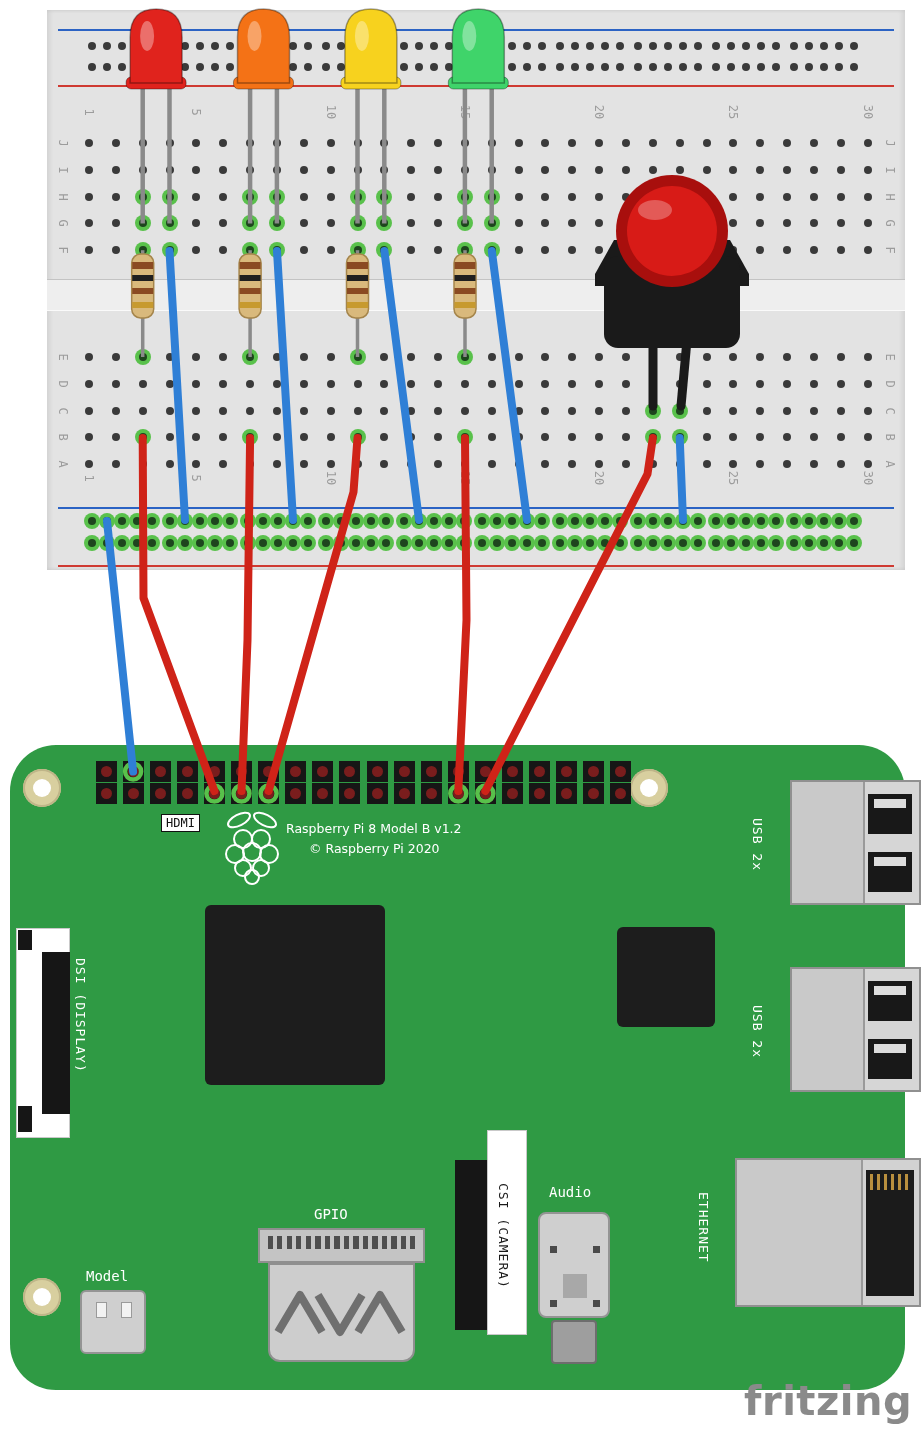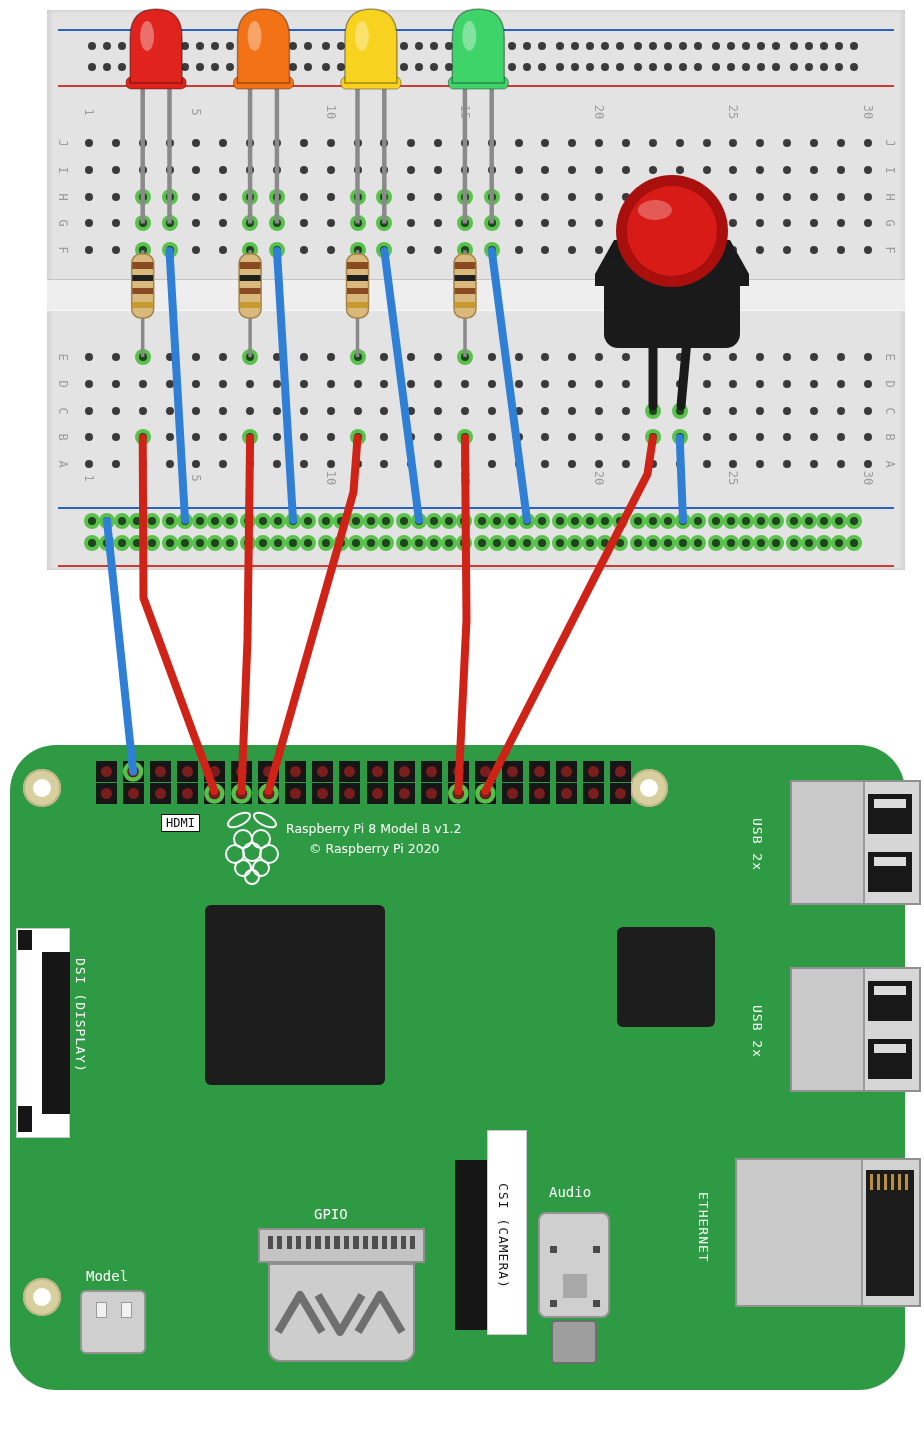--- a/index.html
+++ b/index.html
@@ -847,13 +847,14 @@
       <circle cx="261" cy="839" r="9"></circle>
       <circle cx="235" cy="854" r="9"></circle>
       <circle cx="252" cy="852" r="9"></circle>
       <circle cx="269" cy="854" r="9"></circle>
       <circle cx="243" cy="868" r="8"></circle>
       <circle cx="261" cy="868" r="8"></circle>
       <circle cx="252" cy="877" r="7"></circle>
     </g>
   </svg>
 
+  <div id="watermark">fritzing</div>
 </div>
 
 </body></html>

